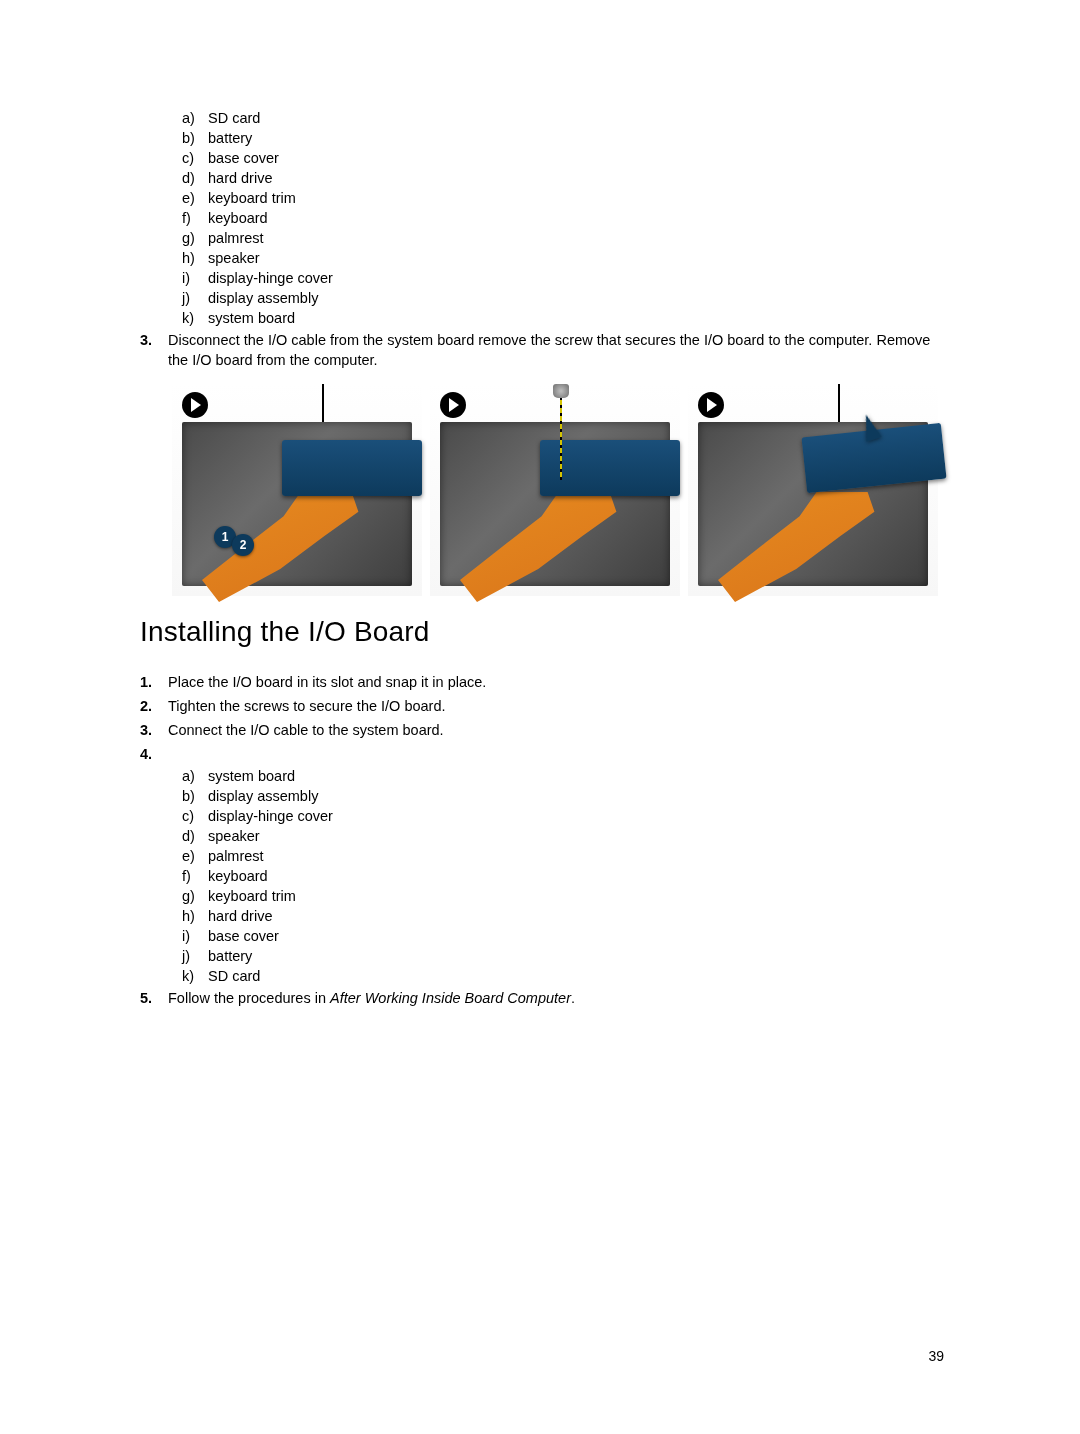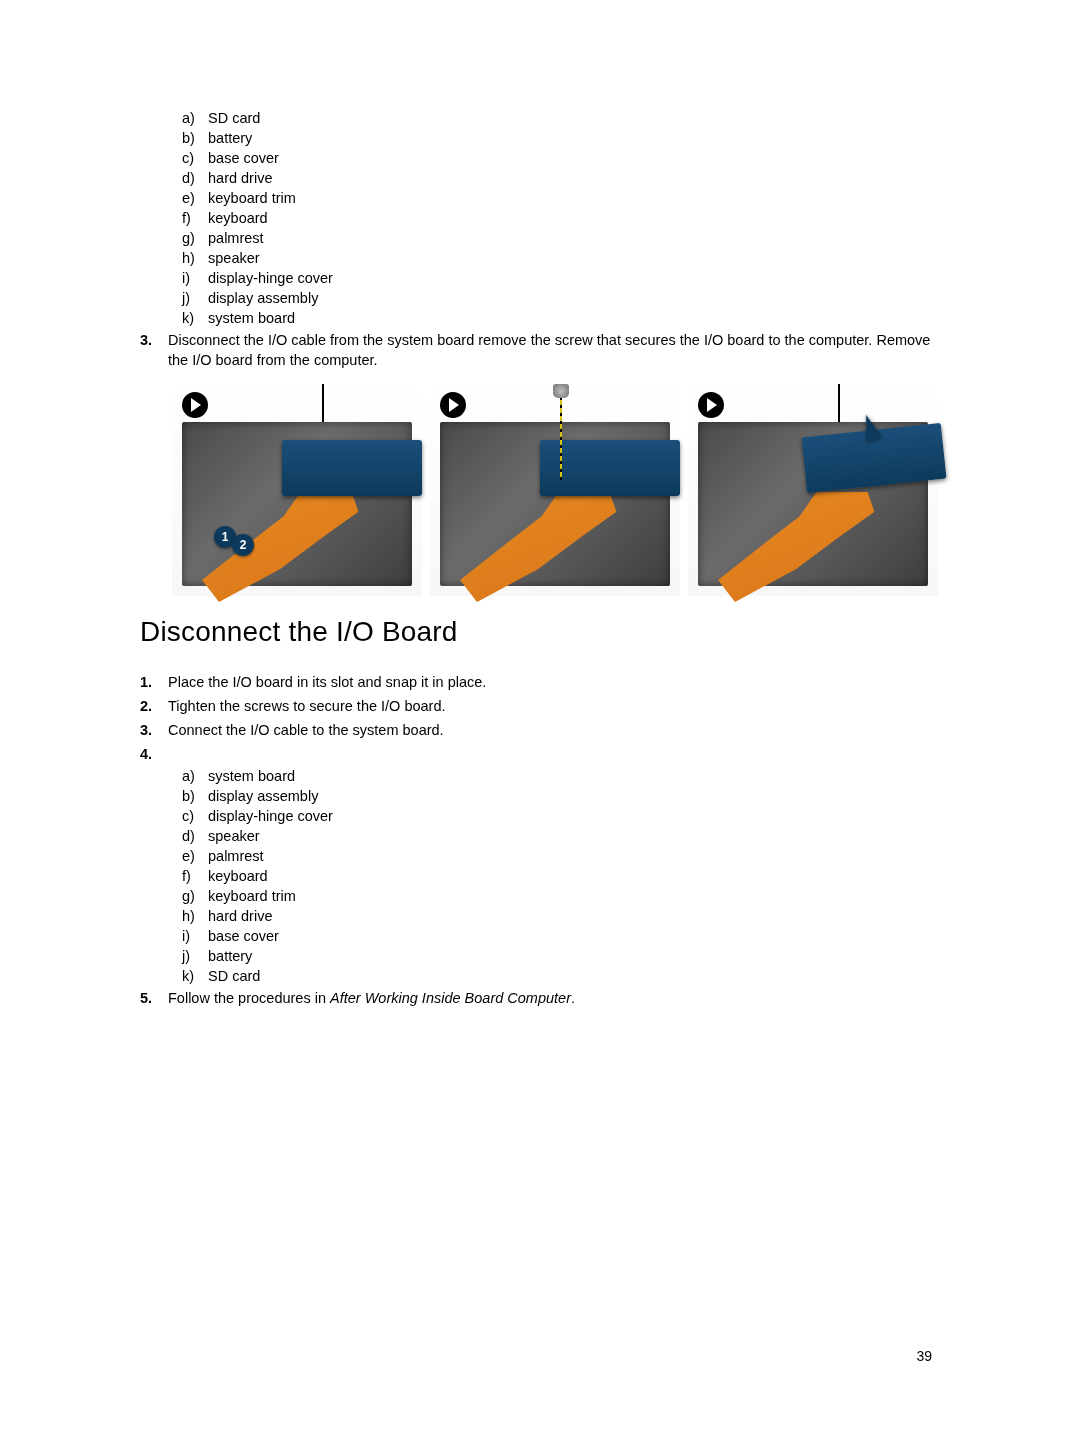--- a/index.html
+++ b/index.html
@@ -124,21 +124,21 @@
     font-size: 28px;
     font-weight: normal;
     letter-spacing: 0.2px;
     margin: 8px 0 22px 0;
   }
   .install-list { list-style: none; }
   .install-list .step-item .num { min-width: 14px; }
   .italic { font-style: italic; }
   .page-number {
     position: absolute;
-    right: 148px;
+    right: 136px;
     bottom: 70px;
     font-size: 14px;
   }
 </style>
 </head>
 <body>
 
 <div class="content">
 
   <ul class="letter-list">
@@ -214,21 +214,21 @@
     <div class="figure-cell">
       <div class="play-badge"></div>
       <div class="callout-line"></div>
       <div class="board"></div>
       <div class="flex-cable"></div>
       <div class="pcb" style="transform: translate(6px,-10px) rotate(-6deg);"></div>
       <div class="lift-arrow"></div>
     </div>
   </div>
 
-  <h2 class="section-title">Disconnect the I/O Board</h2>
+  <h2 class="section-title">Installing the I/O Board</h2>
 
   <ol class="install-list">
     <li class="step-item">
       <span class="num">1.</span>
       <span class="body">Place the I/O board in its slot and snap it in place.</span>
     </li>
     <li class="step-item">
       <span class="num">2.</span>
       <span class="body">Tighten the screws to secure the I/O board.</span>
     </li>

